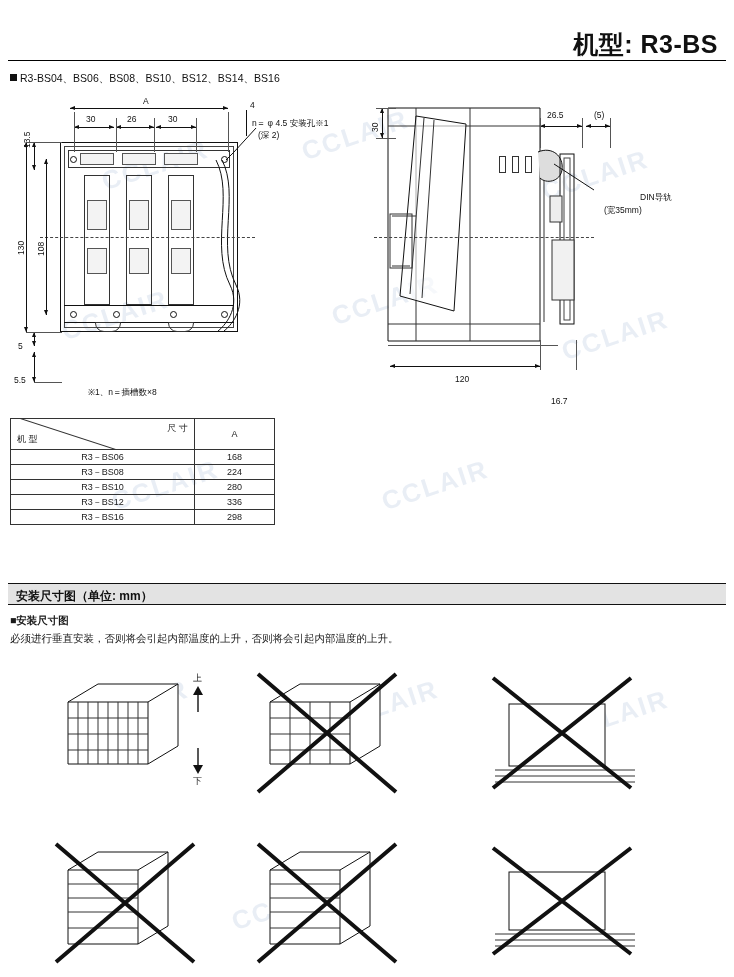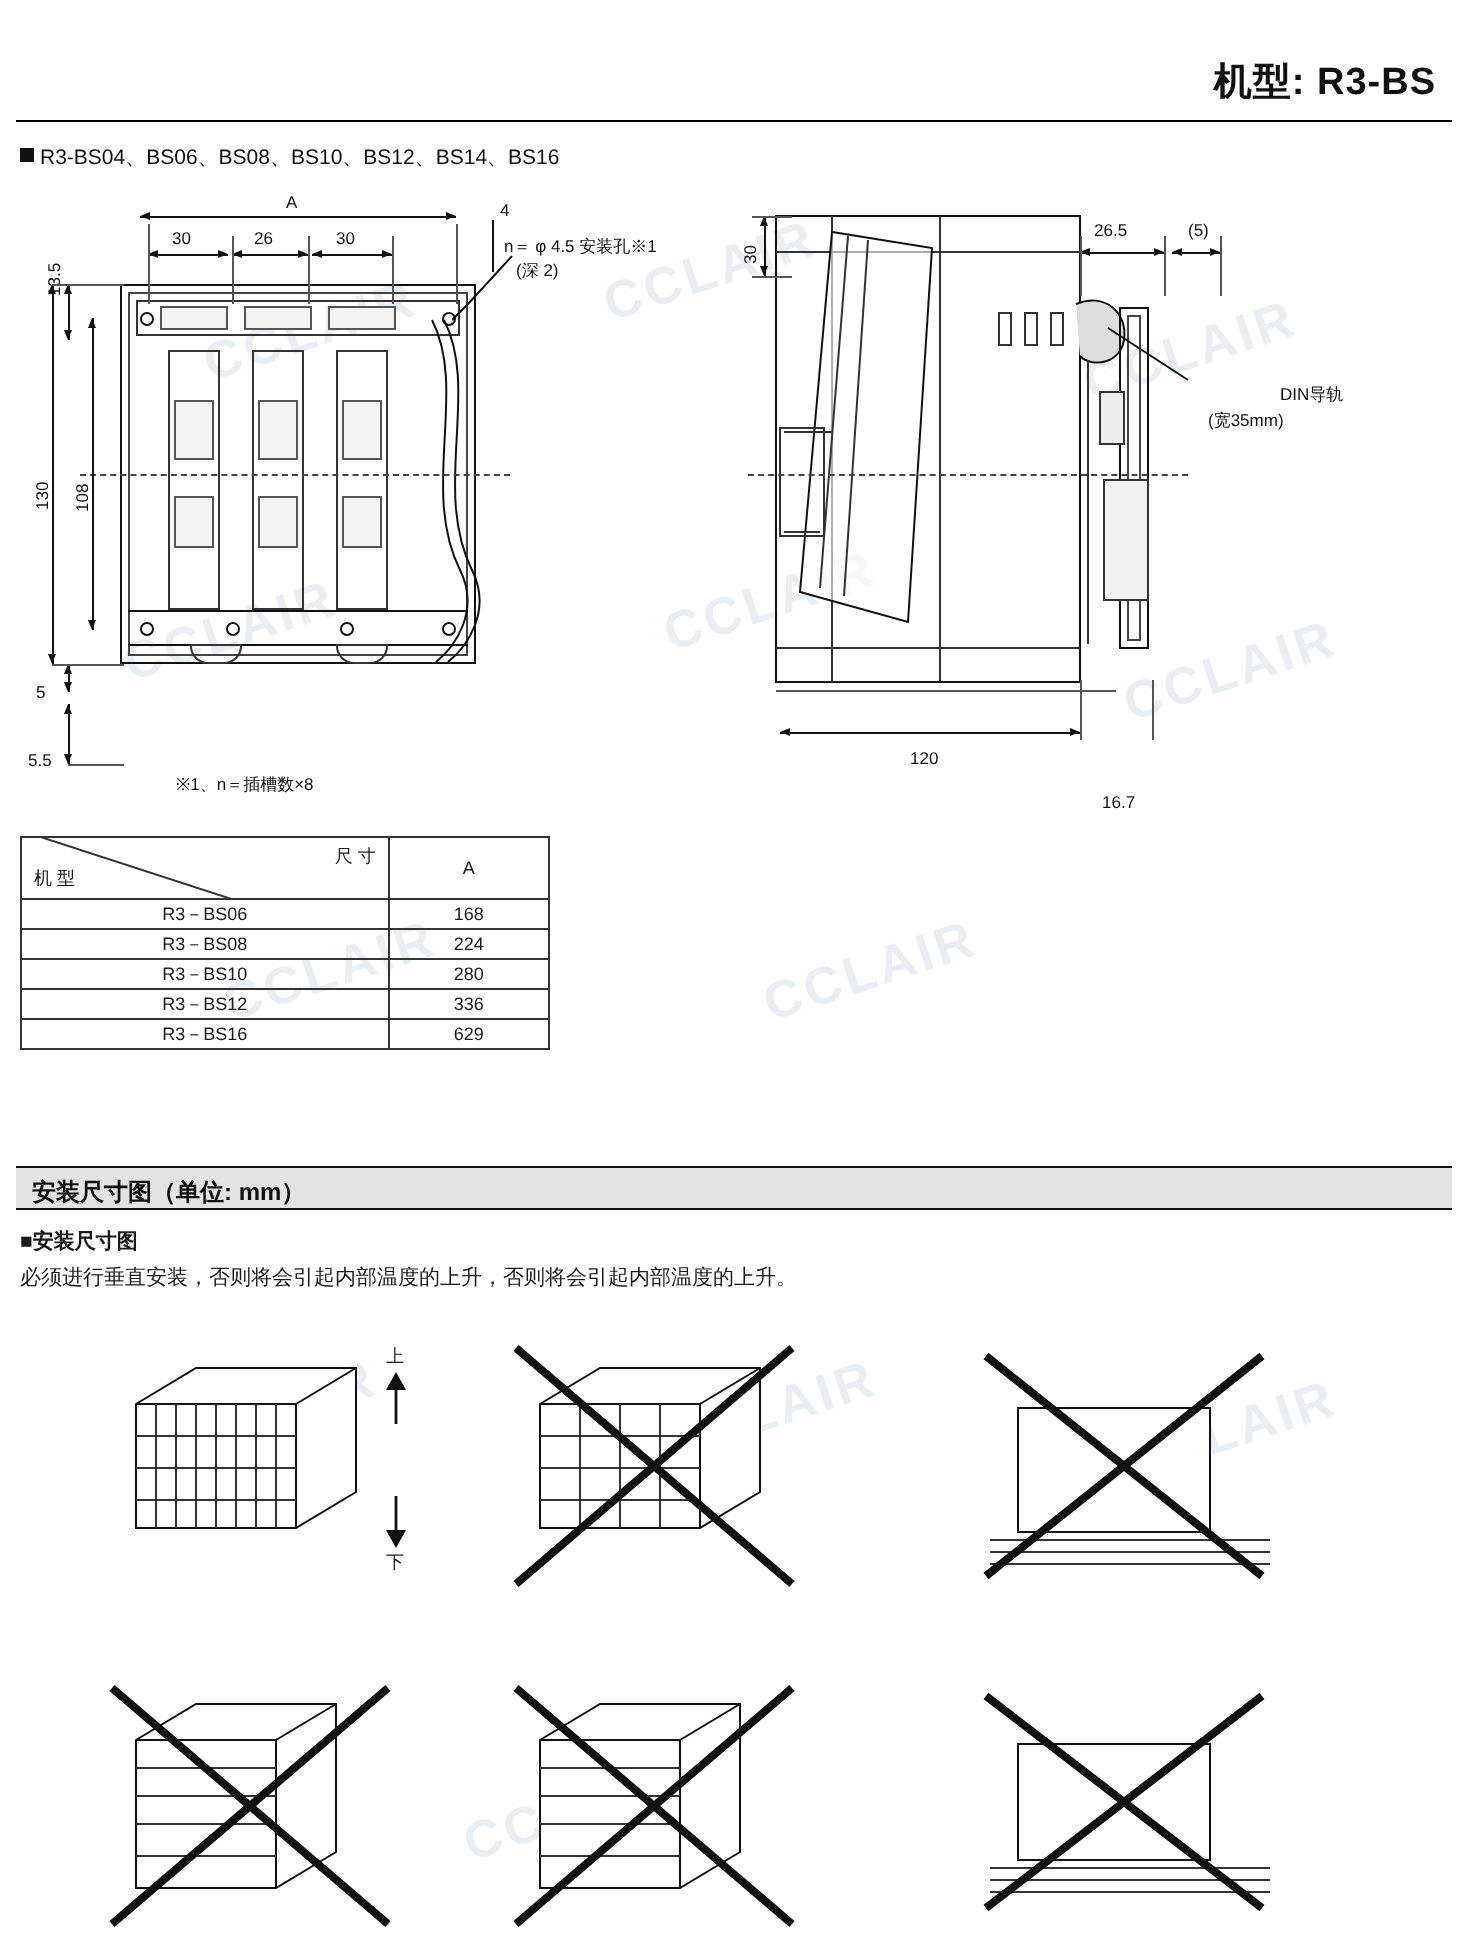--- a/index.html
+++ b/index.html
@@ -23,21 +23,21 @@
     letter-spacing:2px;
     transform:rotate(-18deg);
     pointer-events:none;
     white-space:nowrap;
     user-select:none;
   }
 
   
   .model-title{
     position:absolute;right:16px;top:28px;
-    font-size:19px;font-weight:bold;color:#111;
+    font-size:25px;font-weight:bold;color:#111;
     letter-spacing:.5px;
   }
   .hr-top{
     position:absolute;left:8px;right:8px;top:60px;
     border-top:1px solid #000;height:0;
   }
   .series-line{
     position:absolute;left:10px;top:72px;
     font-size:10.5px;color:#111;
   }
@@ -299,21 +299,21 @@
     <tr>
       <td>R3－BS10</td>
       <td>280</td>
     </tr>
     <tr>
       <td>R3－BS12</td>
       <td>336</td>
     </tr>
     <tr>
       <td>R3－BS16</td>
-      <td>629</td>
+      <td>298</td>
     </tr>
   </tbody>
     </table>
 
   <div class="secbar">
     <span>安装尺寸图（单位: mm）</span>
   </div>
   <div class="sub-head">
     <span>■安装尺寸图</span>
   </div>

